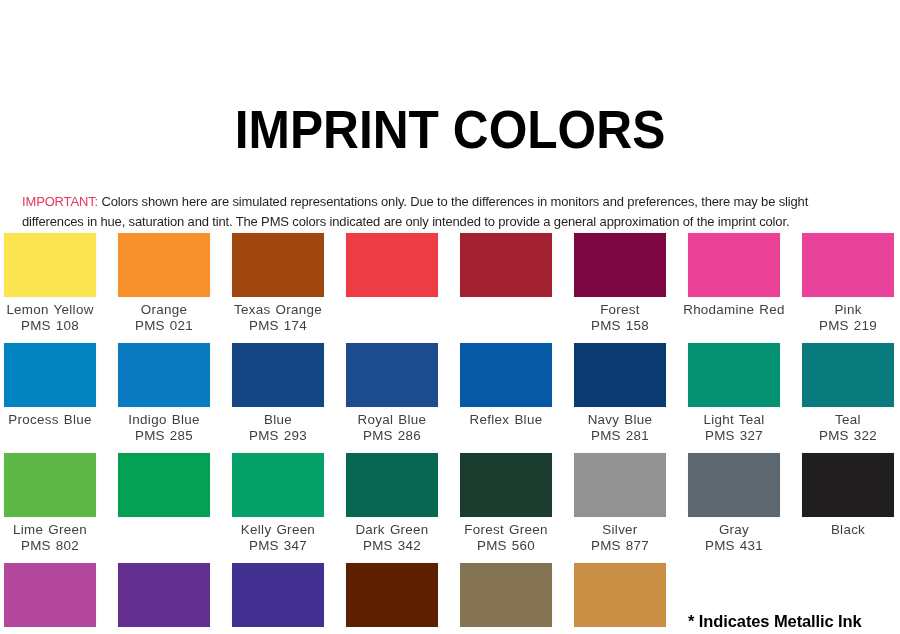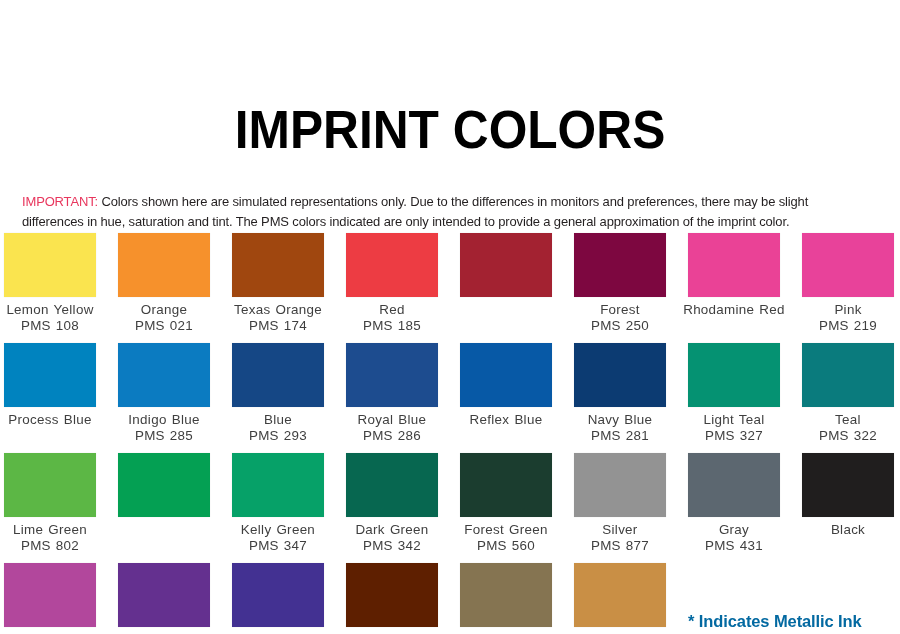--- a/index.html
+++ b/index.html
@@ -105,21 +105,21 @@
     box-shadow: none;
   }
 
   
   .metallic-note {
     position: absolute;
     left: 688px;
     top: 576px;
     font-size: 16.5px;
     font-weight: bold;
-    color: #0369a1;
+    color: #000000;
     font-family: "Liberation Sans", sans-serif;
     letter-spacing: -0.1px;
     white-space: nowrap;
   }
 </style>
 </head>
 <body>
 
 <div class="page">
 
@@ -147,33 +147,29 @@
         </div>
         <div class="cell">
           <div class="swatch" style="background: rgb(160, 71, 15);"></div>
           <div class="caption">
             <span class="cname">Texas Orange</span>
             <span class="pms">PMS 174</span>
           </div>
         </div>
         <div class="cell">
           <div class="swatch" style="background: rgb(237, 60, 67);"></div>
-          <div class="caption">
-            <span class="cname">Red</span>
-            <span class="pms">PMS 185</span>
-          </div>
         </div>
         <div class="cell">
           <div class="swatch" style="background: rgb(163, 34, 49);"></div>
         </div>
         <div class="cell">
           <div class="swatch" style="background: rgb(125, 7, 64);"></div>
           <div class="caption">
             <span class="cname">Forest</span>
-            <span class="pms">PMS 250</span>
+            <span class="pms">PMS 158</span>
           </div>
         </div>
         <div class="cell">
           <div class="swatch" style="background: rgb(234, 66, 150);"></div>
           <div class="caption">
             <span class="cname">Rhodamine Red</span>
           </div>
         </div>
         <div class="cell">
           <div class="swatch" style="background: rgb(232, 66, 154);"></div>

